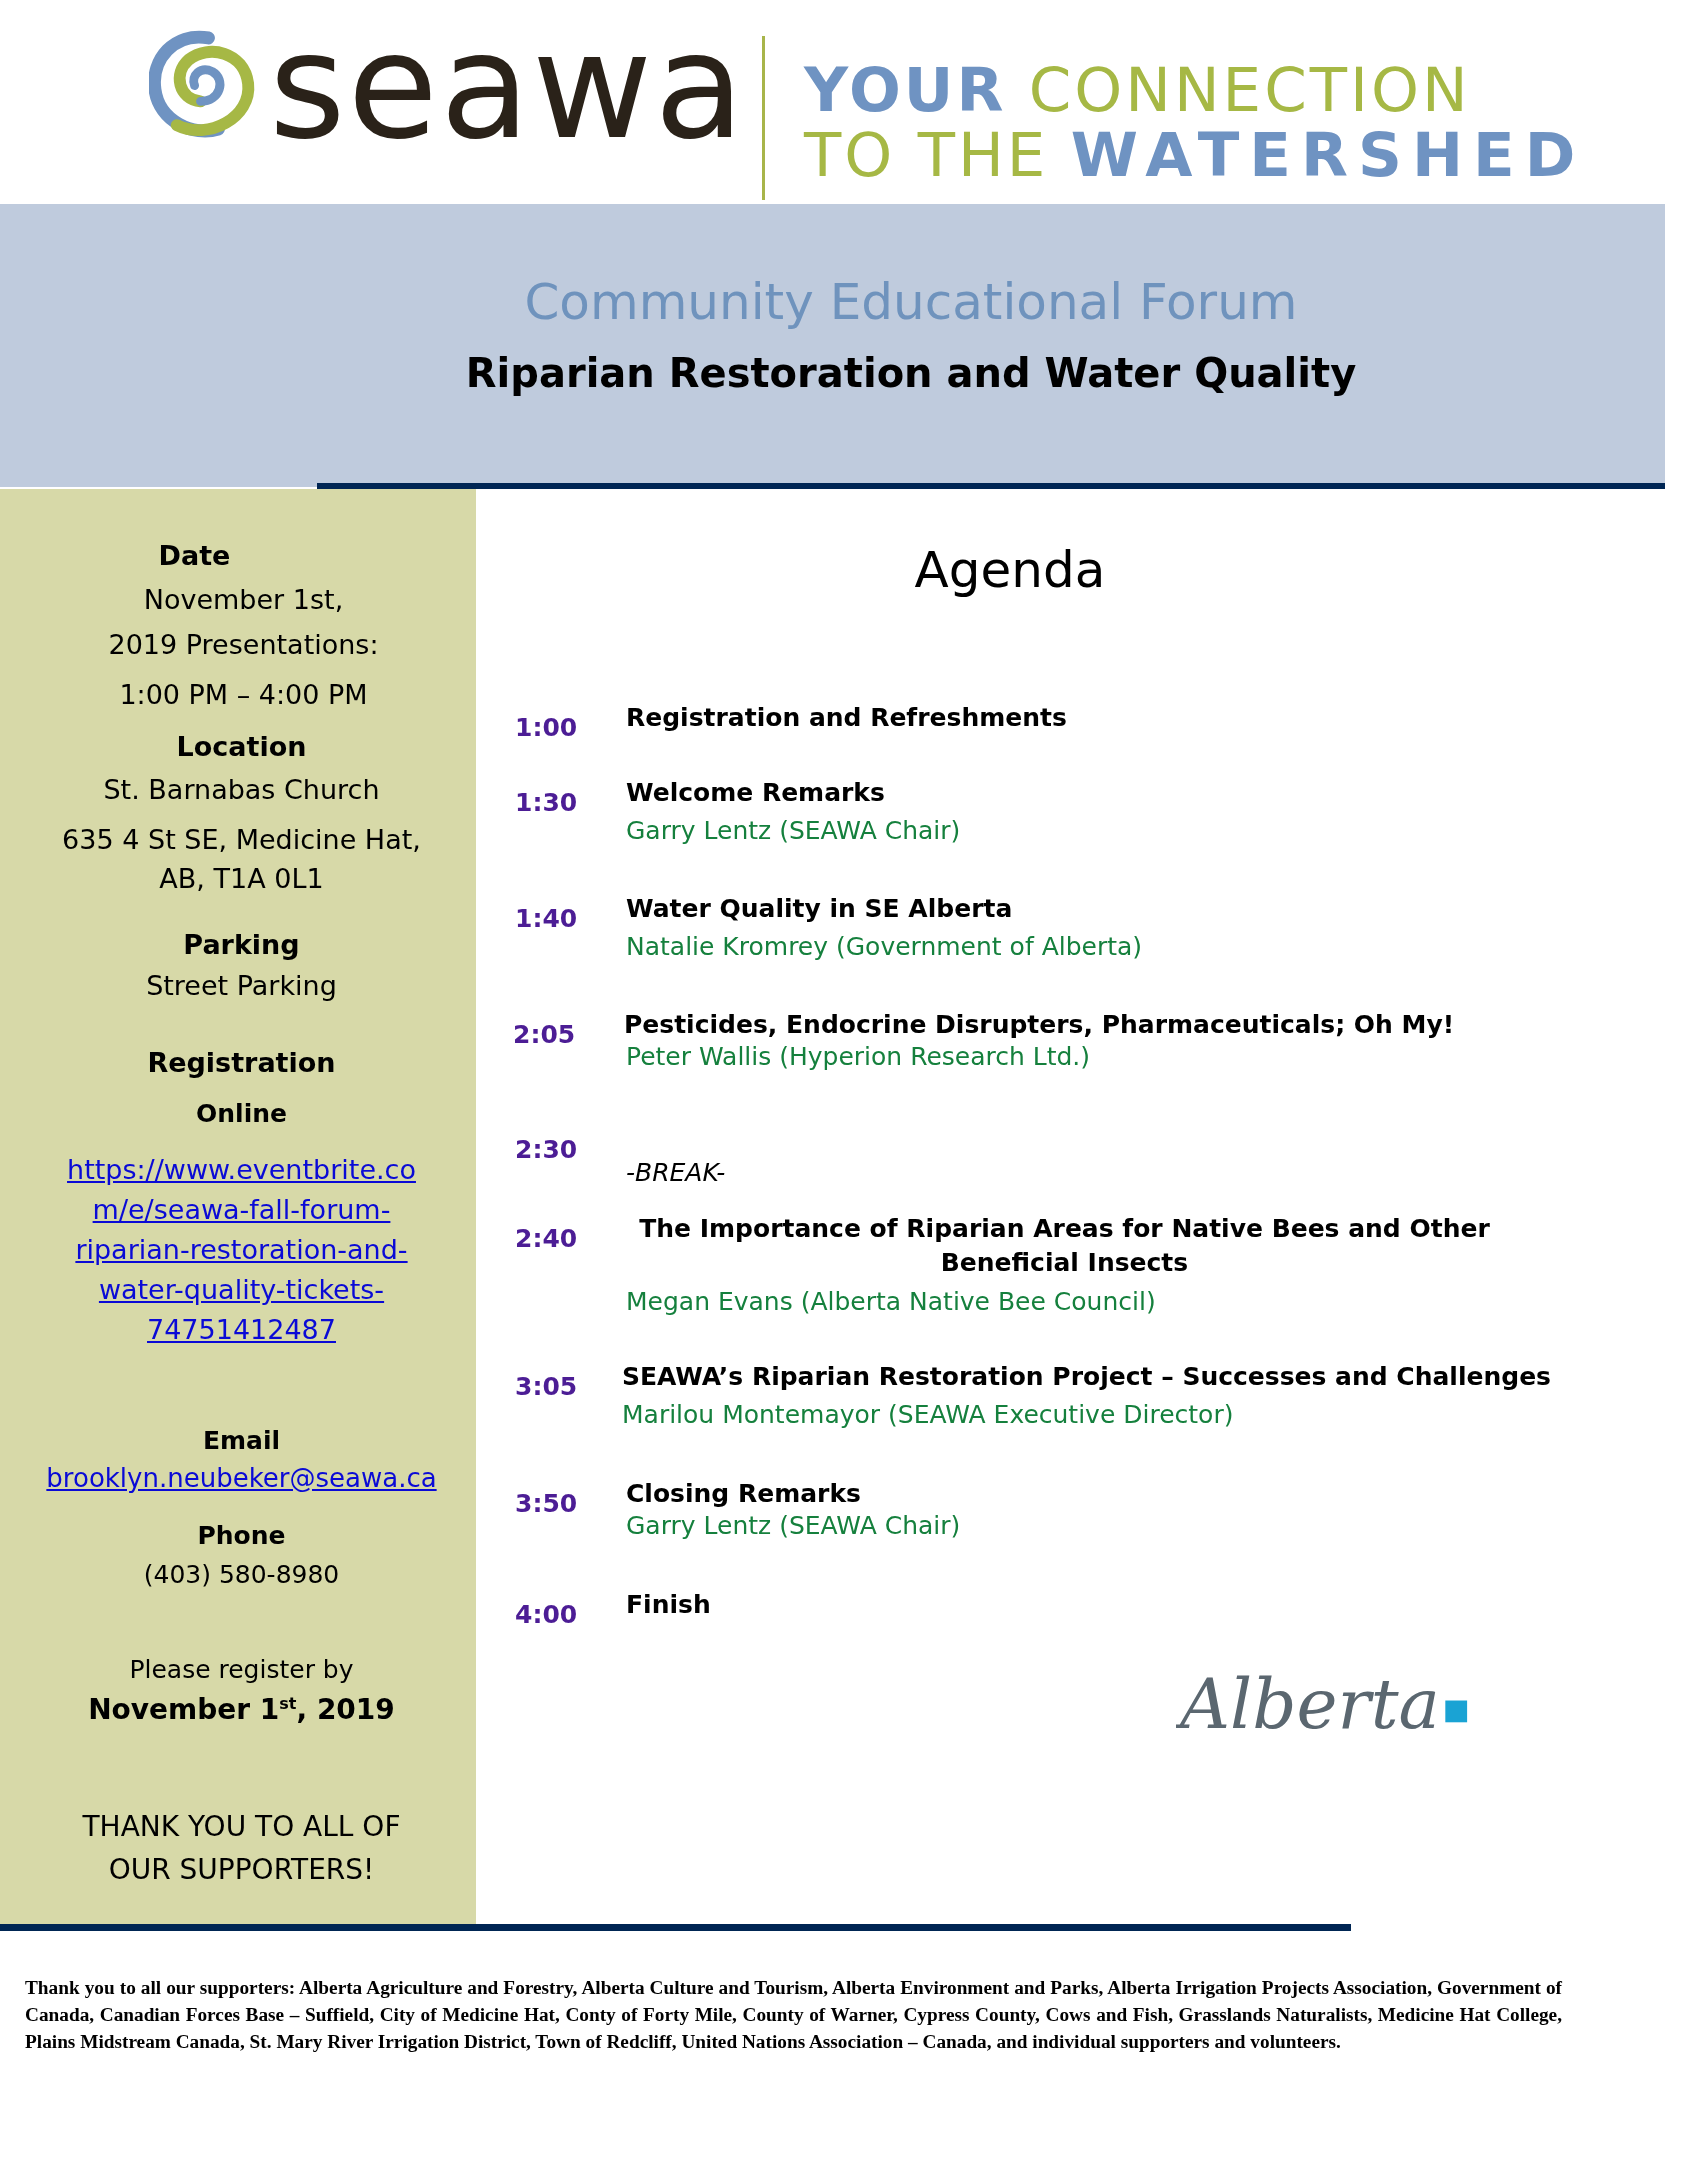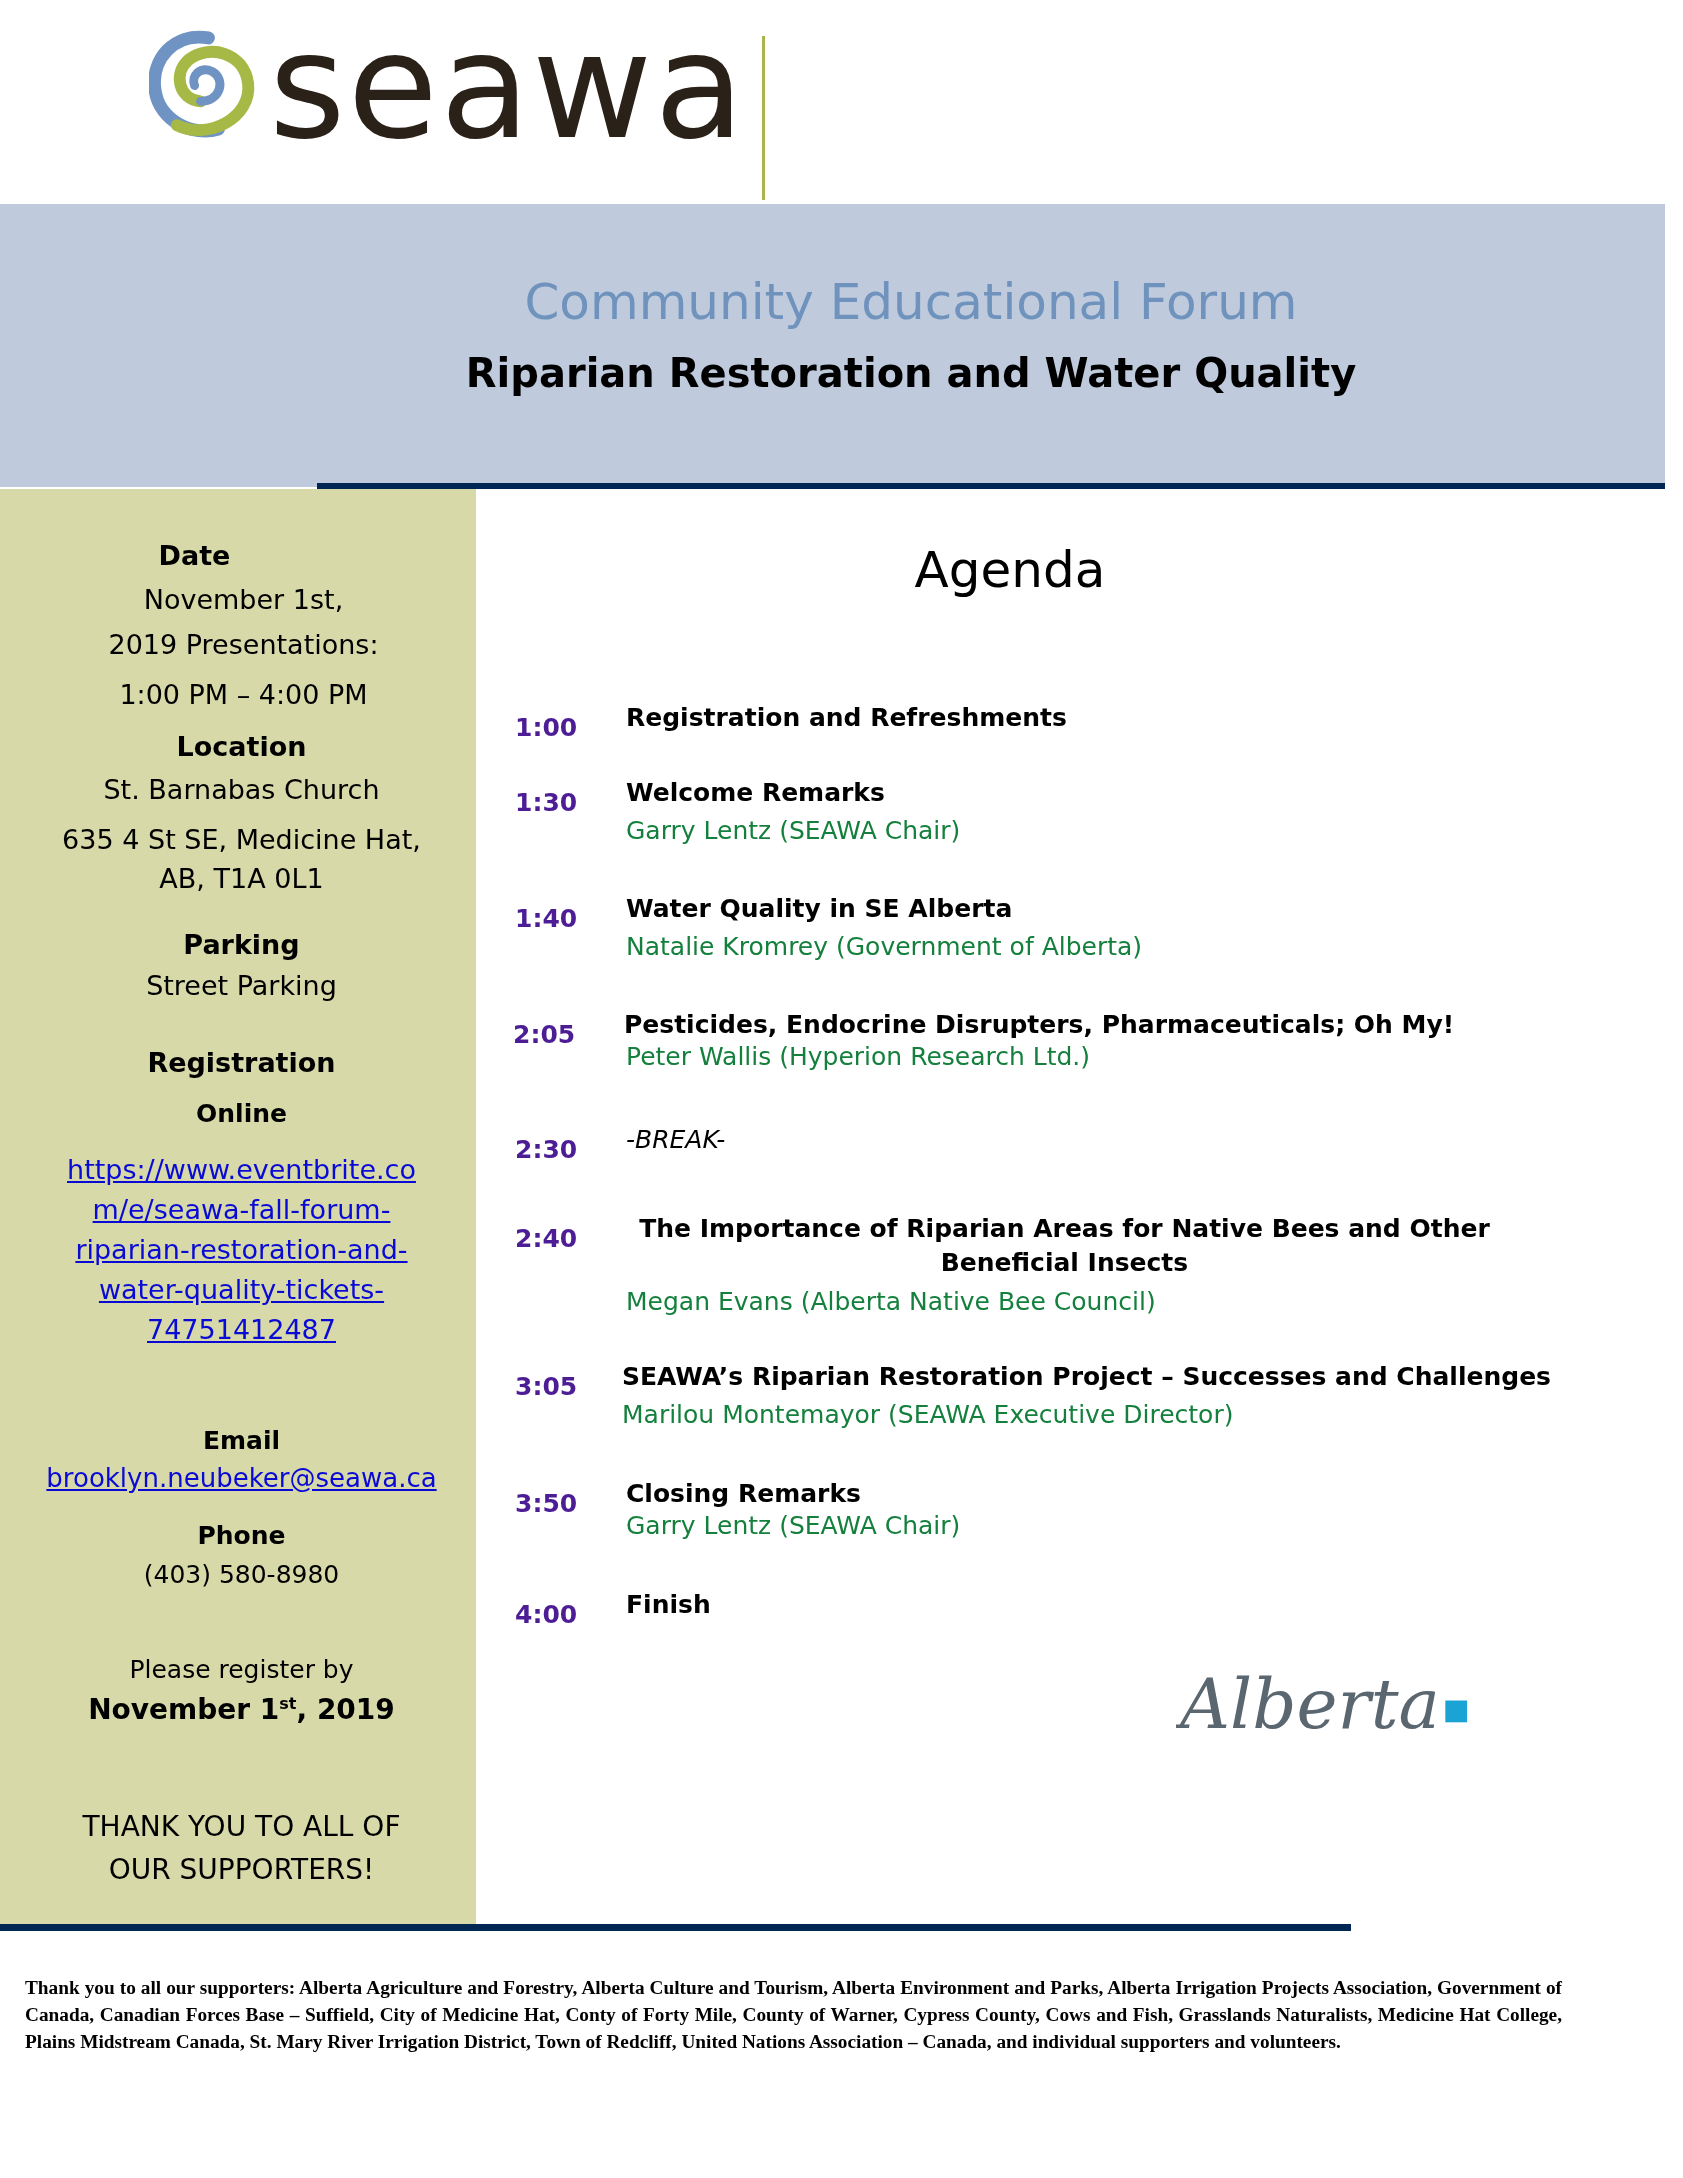--- a/index.html
+++ b/index.html
@@ -37,41 +37,51 @@
   .sb sup { font-size: 16px; }
 
   
   .agenda-title { position: absolute; left: 713px; top: 541px; width: 594px; text-align: center;
                   font-family: "DejaVu Sans", sans-serif; font-size: 50px; color: #000; }
   .ag-row { position: absolute; left: 515px; width: 1148px; }
   .ag-time { position: absolute; left: 0; top: 12px; font-family: "DejaVu Sans", sans-serif; font-weight: bold;
              font-size: 25px; color: #4c1d95; }
   .ag-title { position: absolute; left: 111px; top: 0; width: 1040px; font-family: "DejaVu Sans", sans-serif;
               font-weight: bold; font-size: 25px; line-height: 34px; color: #000; }
-  .ag-title.italic { font-weight: normal; font-style: italic; }
+  .ag-title.italic { font-weight: normal; font-style: italic; margin-top: 33px; }
   .ag-speaker { position: absolute; left: 111px; font-family: "DejaVu Sans", sans-serif; font-size: 25px; color: #15803d; }
 
   .alberta-logo { position: absolute; left: 1176px; top: 1647px; width: 302px; height: 109px; }
 
   .navy-line-bottom { position: absolute; left: 0; top: 1924px; width: 1351px; height: 7px; background: #002654; }
 
   .footer-text { position: absolute; left: 25px; top: 1974px; width: 1537px; font-family: Liberation Serif, serif;
                  font-weight: bold; font-size: 19.3px; line-height: 27px; text-align: justify; color: #000; }
 </style>
 </head>
 <body>
 
 <div class="logo-area">
   <svg class="swirl" viewBox="0 0 112 112">
     <path d="M60 8 C 25 2, 2 30, 6 60 C 10 92, 45 108, 70 100" fill="none" stroke="#6f93c2" stroke-width="13" stroke-linecap="round"></path>
     <path d="M28 96 C 60 112, 104 88, 100 54 C 96 22, 60 14, 40 30 C 24 44, 30 70, 52 72" fill="none" stroke="#a6b845" stroke-width="12" stroke-linecap="round"></path>
     <path d="M52 72 C 72 72, 78 50, 64 42 C 52 36, 42 46, 46 56" fill="none" stroke="#6f93c2" stroke-width="9" stroke-linecap="round"></path>
   </svg>
   <div class="seawa-word">seawa</div>
   <div class="logo-divider"></div>
+  <div class="tagline">
+    <div class="line1">
+      <span class="blue">YOUR</span>
+      <span class="green">CONNECTION</span>
+    </div>
+    <div class="line2">
+      <span class="green">TO THE</span>
+      <span class="blue">WATERSHED</span>
+    </div>
+  </div>
 </div>
 
 <div class="title-band">
   <div class="forum-title">Community Educational Forum</div>
   <div class="forum-subtitle">Riparian Restoration and Water Quality</div>
 </div>
 <div class="navy-line-top"></div>
 
 <div class="sidebar">
   <div class="sb bold" style="top:51px; left:-59px;">Date</div>

